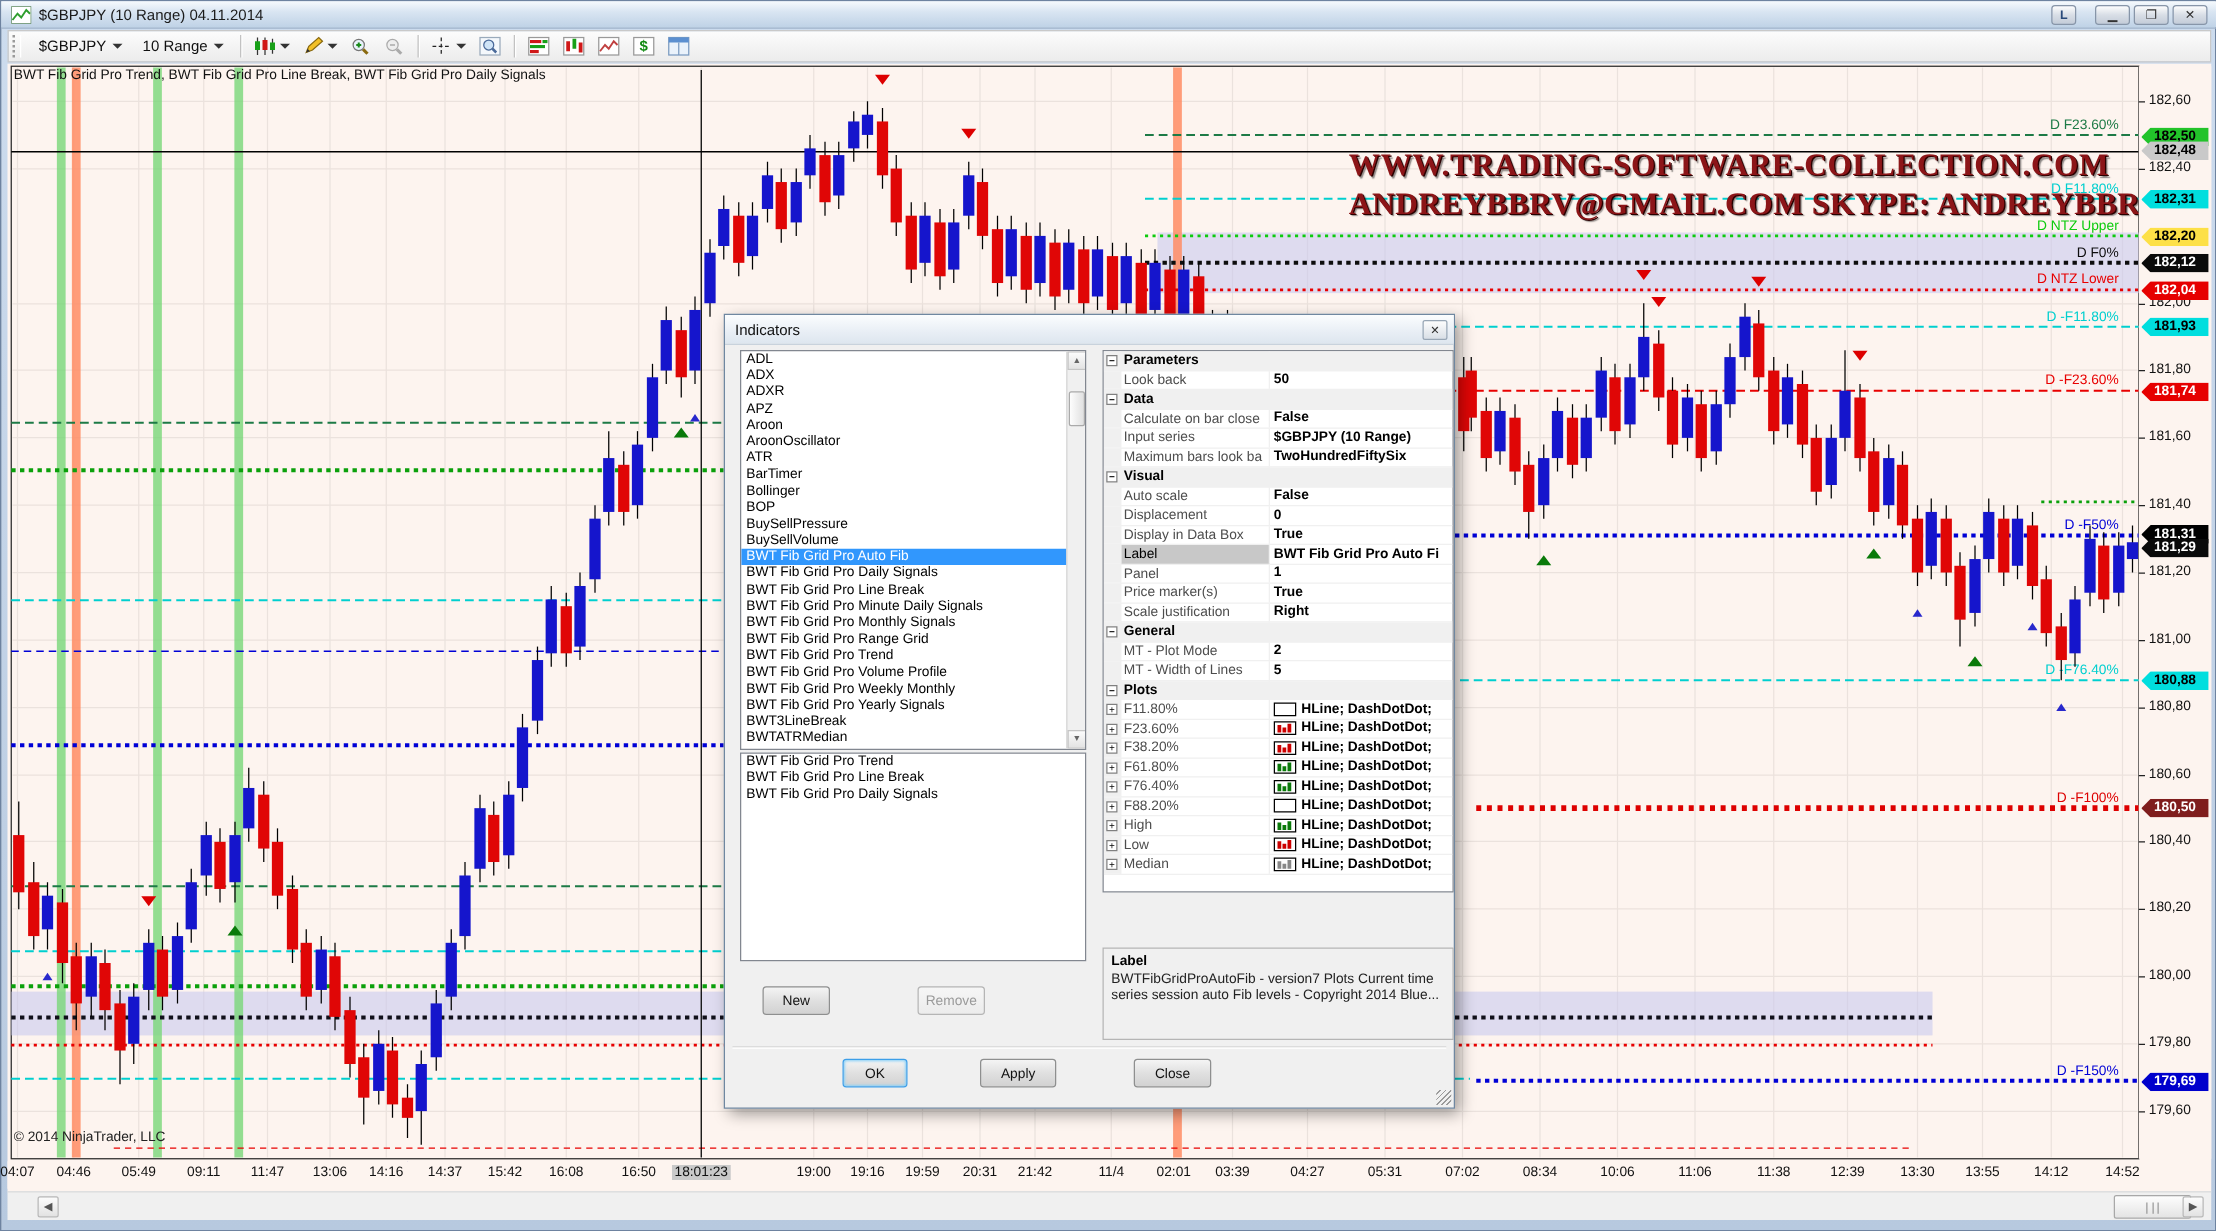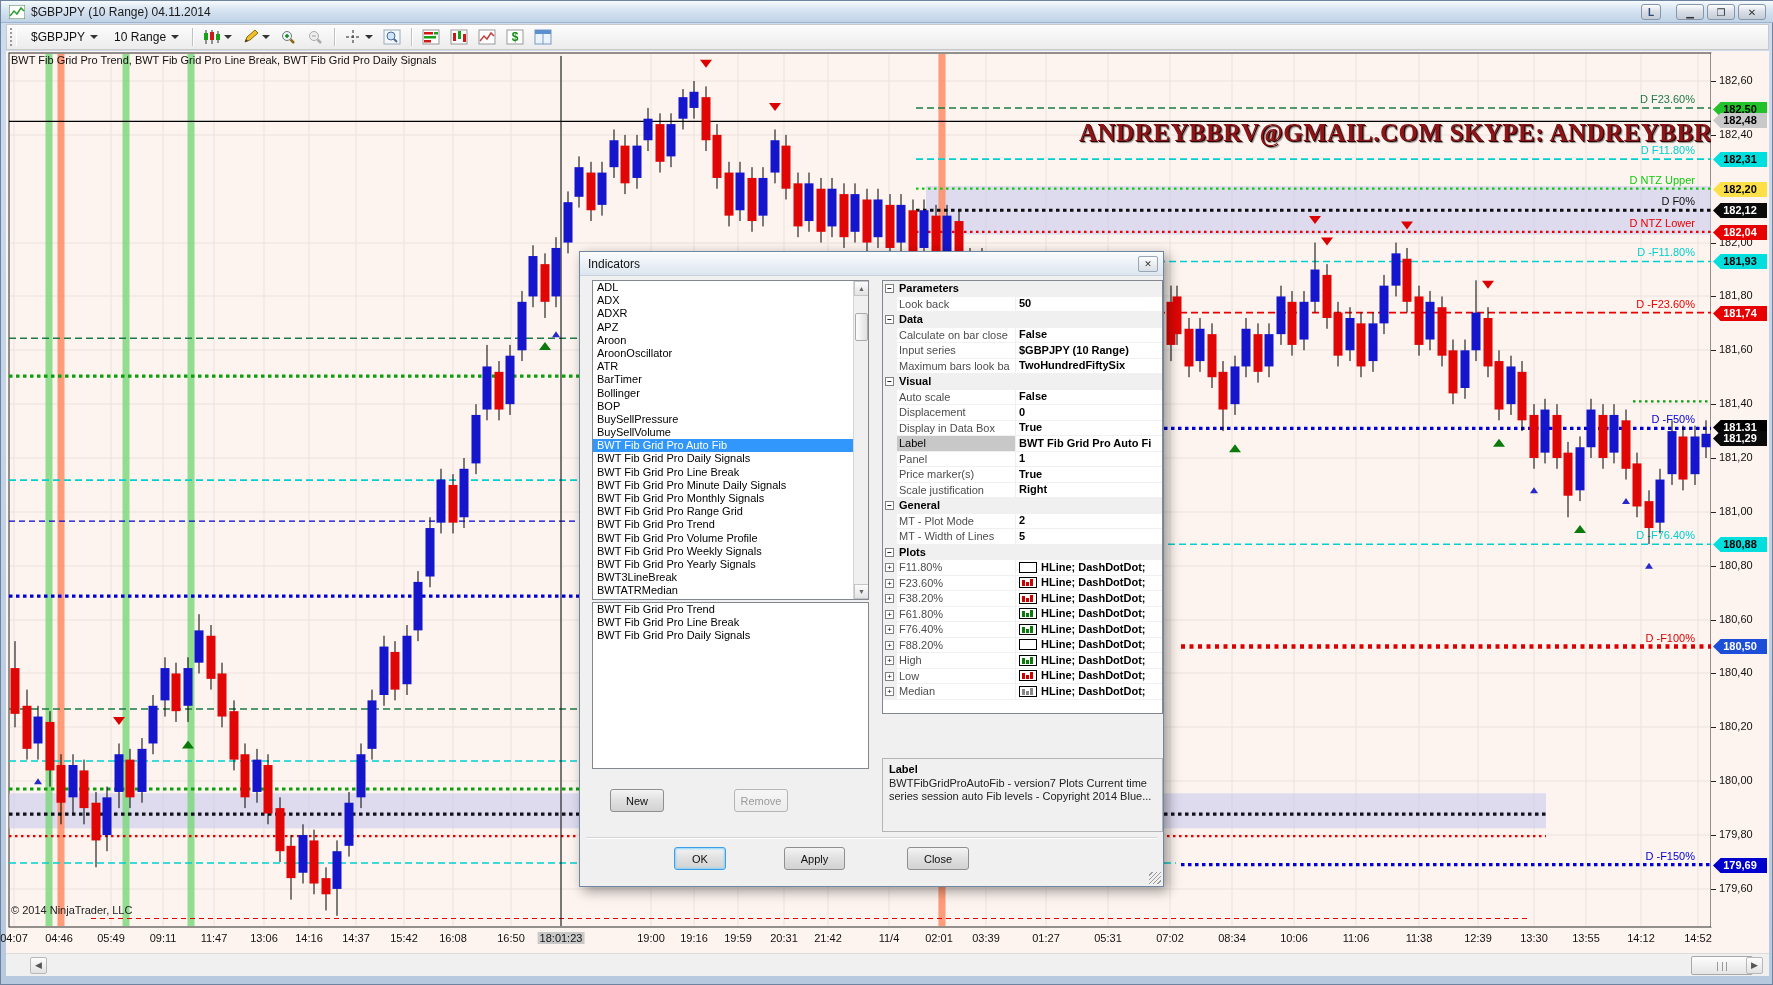--- a/index.html
+++ b/index.html
@@ -599,20 +599,21 @@
       <polygon points="1481,279.66799999999756 1493,279.66799999999756 1487,287.66799999999756" fill="#dd0000"></polygon>
       <polygon points="1492,445.86200000000093 1504,445.86200000000093 1498,437.86200000000093" fill="#0a7a0a"></polygon>
       <polygon points="1529,492.3359999999951 1537,492.3359999999951 1533,486.3359999999951" fill="#2828cc"></polygon>
       <polygon points="1573,532.0379999999991 1585,532.0379999999991 1579,524.0379999999991" fill="#0a7a0a"></polygon>
       <polygon points="1621,503.10800000000063 1629,503.10800000000063 1625,497.10800000000063" fill="#2828cc"></polygon>
       <polygon points="1644,567.7399999999955 1652,567.7399999999955 1648,561.7399999999955" fill="#2828cc"></polygon>
     </svg>
 
   <div class="ind-label">BWT Fib Grid Pro Trend, BWT Fib Grid Pro Line Break, BWT Fib Grid Pro Daily Signals</div>
   <div class="watermark">
+    <div class="wm1">WWW.TRADING-SOFTWARE-COLLECTION.COM</div>
     <div class="wm2">ANDREYBBRV@GMAIL.COM   SKYPE: ANDREYBBRV</div>
   </div>
   <div class="copyright">© 2014 NinjaTrader, LLC</div>
 
   <div class="price-axis" id="price-axis">
       <div class="tickrow" style="top: 21px;">
         <span class="dash"></span>
         <span class="tl">182,60</span>
       </div>
       <div class="tickrow" style="top: 75px;">
@@ -675,21 +676,21 @@
       <div class="p-marker" style="top: 60px; background: rgb(201, 201, 201); color: rgb(0, 0, 0);">182,48</div>
       <div class="p-marker" style="top: 99px; background: rgb(0, 222, 222); color: rgb(0, 0, 0);">182,31</div>
       <div class="p-marker" style="top: 129px; background: #fde047; color: rgb(0, 0, 0);">182,20</div>
       <div class="p-marker" style="top: 150px; background: rgb(10, 10, 10); color: rgb(255, 255, 255);">182,12</div>
       <div class="p-marker" style="top: 172px; background: rgb(230, 0, 0); color: rgb(255, 255, 255);">182,04</div>
       <div class="p-marker" style="top: 201px; background: rgb(0, 222, 222); color: rgb(0, 0, 0);">181,93</div>
       <div class="p-marker" style="top: 253px; background: rgb(230, 0, 0); color: rgb(255, 255, 255);">181,74</div>
       <div class="p-marker" style="top: 367px; background: #000000; color: rgb(255, 255, 255);">181,31</div>
       <div class="p-marker" style="top: 378px; background: rgb(10, 10, 10); color: rgb(255, 255, 255);">181,29</div>
       <div class="p-marker" style="top: 484px; background: rgb(0, 222, 222); color: rgb(0, 0, 0);">180,88</div>
-      <div class="p-marker" style="top: 586px; background: #1d4ed8; color: rgb(255, 255, 255);">180,50</div>
+      <div class="p-marker" style="top: 586px; background: #7f1d1d; color: rgb(255, 255, 255);">180,50</div>
       <div class="p-marker" style="top: 805px; background: rgb(0, 0, 204); color: rgb(255, 255, 255);">179,69</div>
     </div>
 
   <div class="time-axis" id="time-axis">
       <div class="t-label" style="left: 8px;">04:07</div>
       <div class="t-label" style="left: 53px;">04:46</div>
       <div class="t-label" style="left: 105px;">05:49</div>
       <div class="t-label" style="left: 157px;">09:11</div>
       <div class="t-label" style="left: 208px;">11:47</div>
       <div class="t-label" style="left: 258px;">13:06</div>
@@ -700,21 +701,21 @@
       <div class="t-label" style="left: 505px;">16:50</div>
       <div class="t-label hl" style="left: 555px;">18:01:23</div>
       <div class="t-label" style="left: 645px;">19:00</div>
       <div class="t-label" style="left: 688px;">19:16</div>
       <div class="t-label" style="left: 732px;">19:59</div>
       <div class="t-label" style="left: 778px;">20:31</div>
       <div class="t-label" style="left: 822px;">21:42</div>
       <div class="t-label" style="left: 883px;">11/4</div>
       <div class="t-label" style="left: 933px;">02:01</div>
       <div class="t-label" style="left: 980px;">03:39</div>
-      <div class="t-label" style="left: 1040px;">01:27</div>
+      <div class="t-label" style="left: 1040px;">04:27</div>
       <div class="t-label" style="left: 1102px;">05:31</div>
       <div class="t-label" style="left: 1164px;">07:02</div>
       <div class="t-label" style="left: 1226px;">08:34</div>
       <div class="t-label" style="left: 1288px;">10:06</div>
       <div class="t-label" style="left: 1350px;">11:06</div>
       <div class="t-label" style="left: 1413px;">11:38</div>
       <div class="t-label" style="left: 1472px;">12:39</div>
       <div class="t-label" style="left: 1528px;">13:30</div>
       <div class="t-label" style="left: 1580px;">13:55</div>
       <div class="t-label" style="left: 1635px;">14:12</div>
@@ -749,21 +750,21 @@
           <div class="lb-item">BuySellPressure</div>
           <div class="lb-item">BuySellVolume</div>
           <div class="lb-item sel">BWT Fib Grid Pro Auto Fib</div>
           <div class="lb-item">BWT Fib Grid Pro Daily Signals</div>
           <div class="lb-item">BWT Fib Grid Pro Line Break</div>
           <div class="lb-item">BWT Fib Grid Pro Minute Daily Signals</div>
           <div class="lb-item">BWT Fib Grid Pro Monthly Signals</div>
           <div class="lb-item">BWT Fib Grid Pro Range Grid</div>
           <div class="lb-item">BWT Fib Grid Pro Trend</div>
           <div class="lb-item">BWT Fib Grid Pro Volume Profile</div>
-          <div class="lb-item">BWT Fib Grid Pro Weekly Signals</div>
+          <div class="lb-item">BWT Fib Grid Pro Weekly Monthly</div>
           <div class="lb-item">BWT Fib Grid Pro Yearly Signals</div>
           <div class="lb-item">BWT3LineBreak</div>
           <div class="lb-item">BWTATRMedian</div>
         </div>
       <div class="lb-scroll">
         <button class="up">▲</button>
         <div class="lb-thumb"></div>
         <button class="dn">▼</button>
       </div>
     </div>

